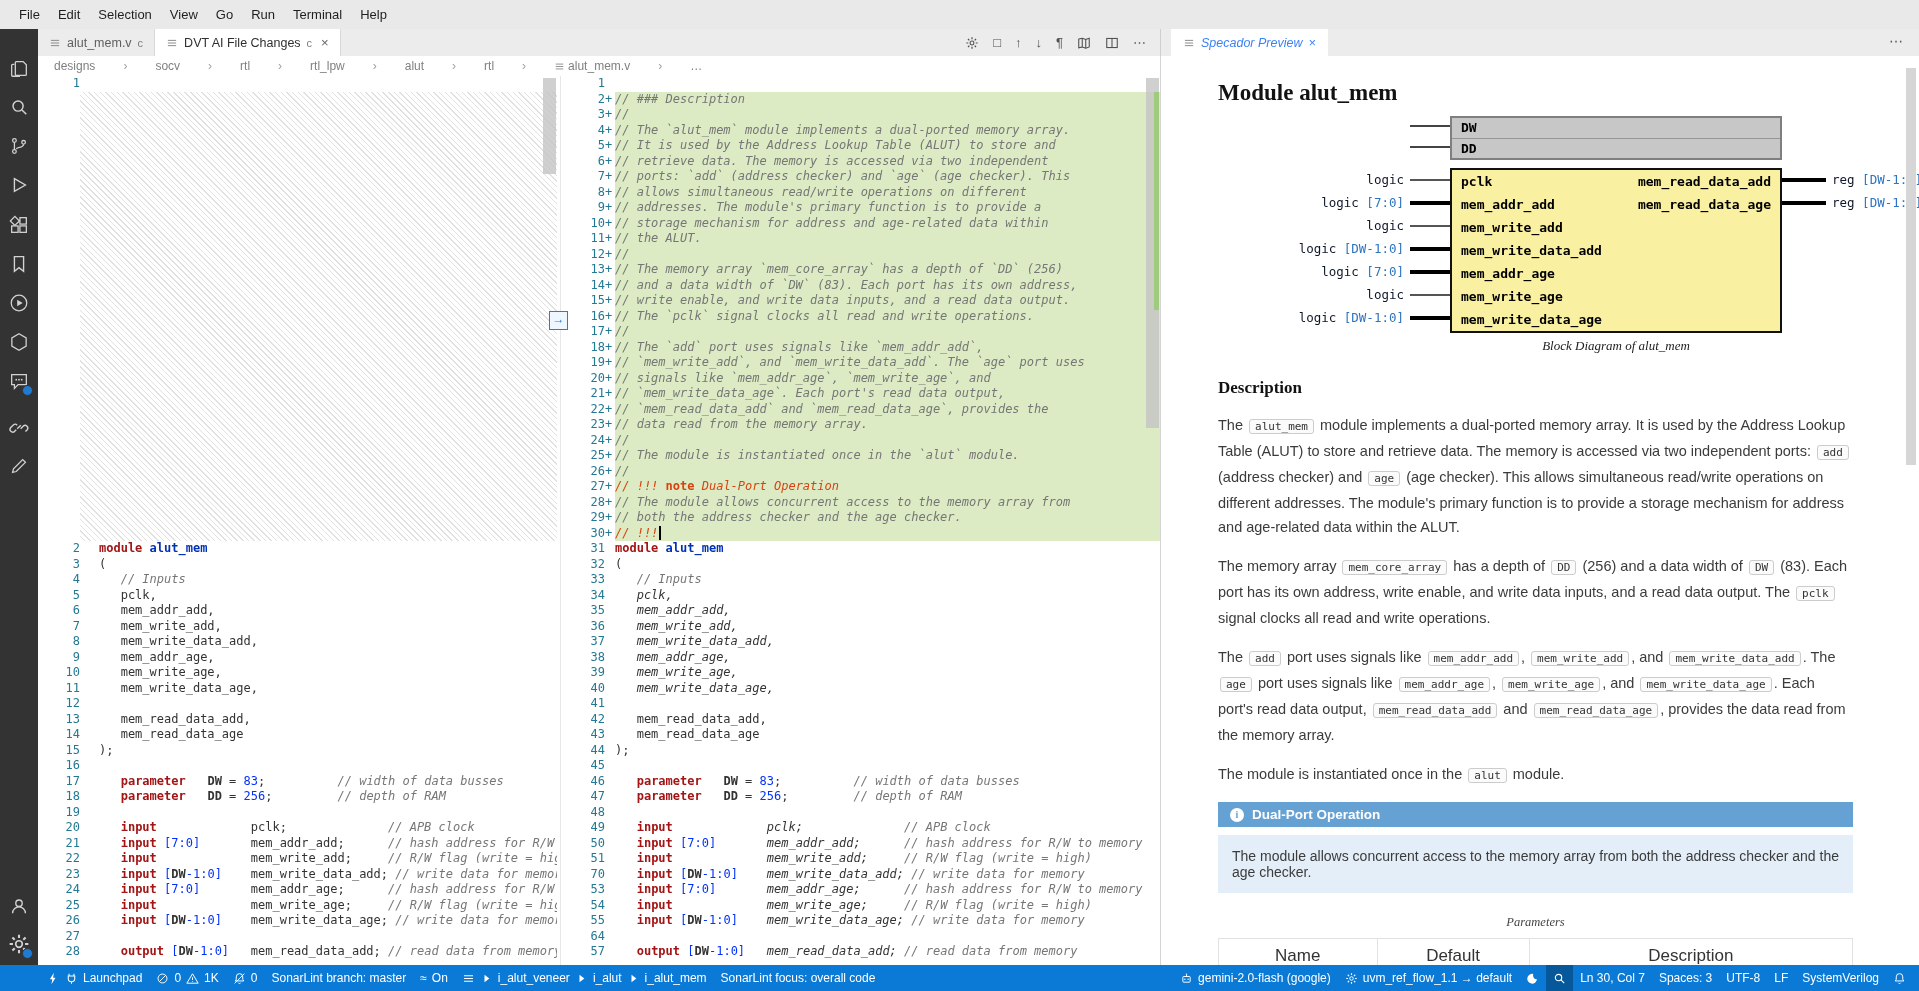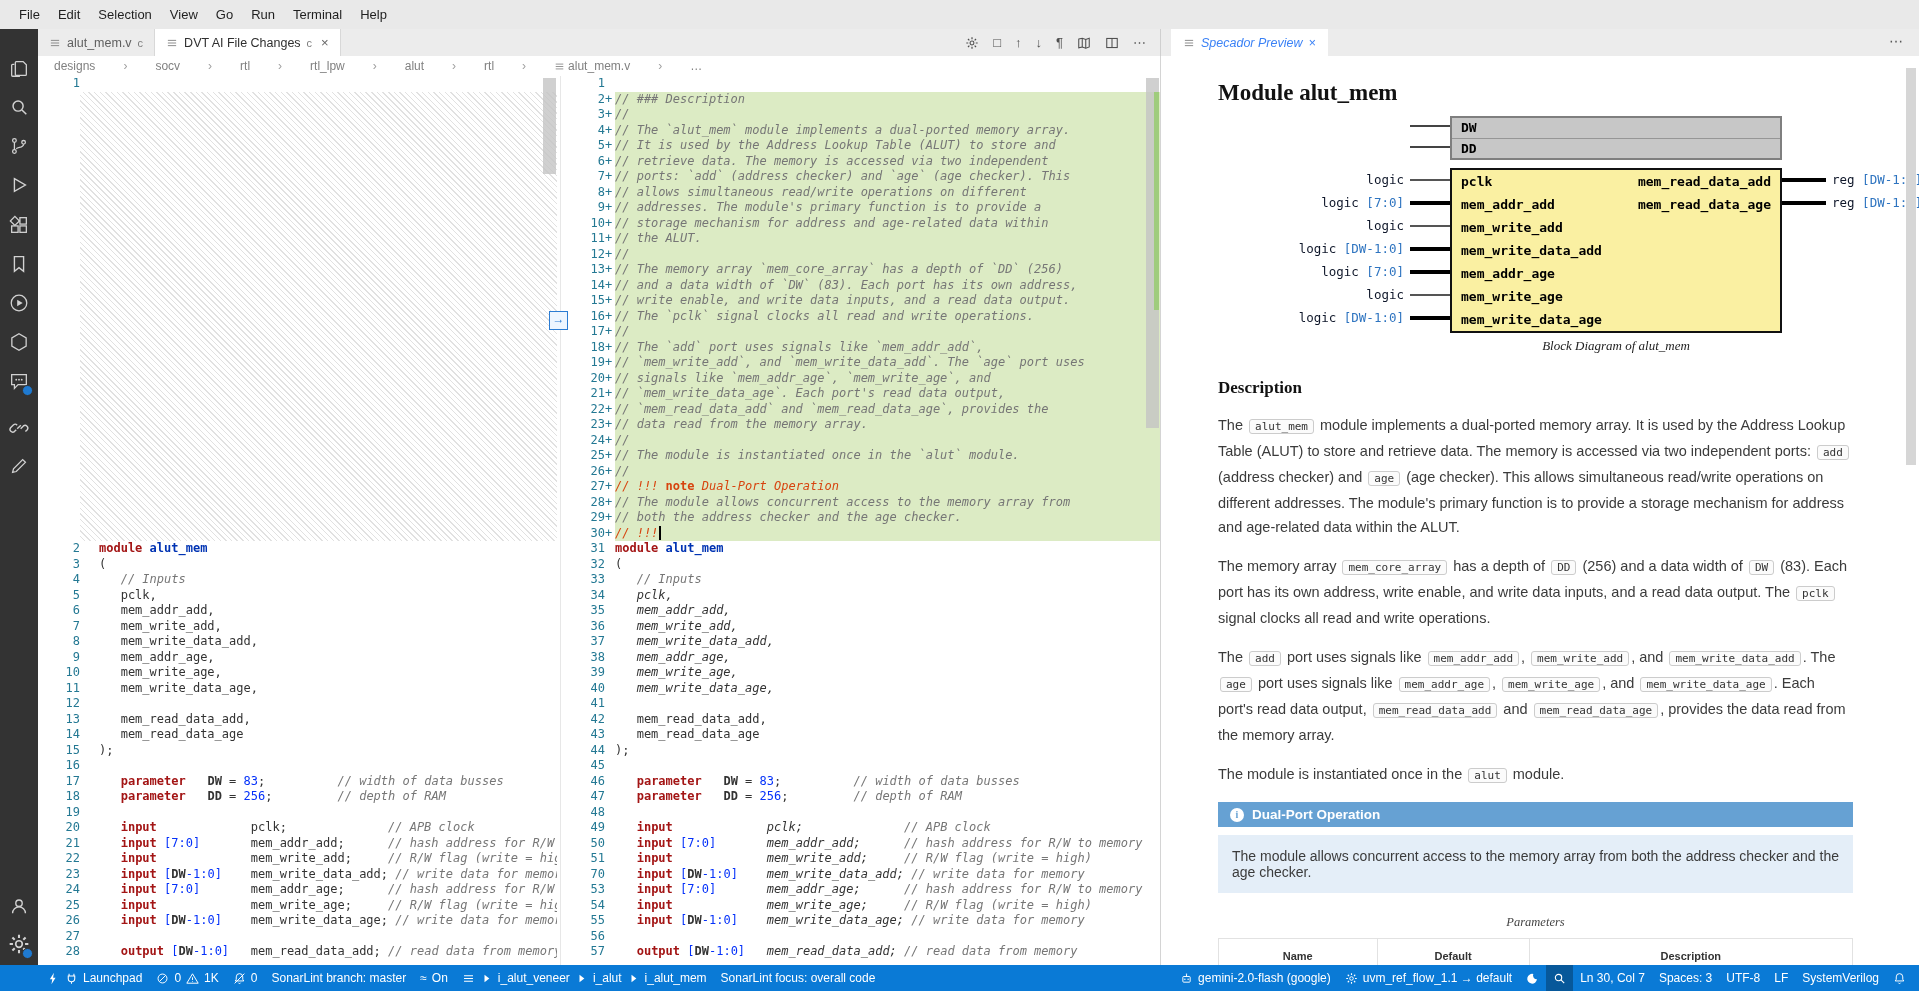--- a/index.html
+++ b/index.html
@@ -89,21 +89,21 @@
   .para{margin-top:15px;font-size:14.5px;line-height:24px;color:#3b3b3b;}
   .chip{font-family:"DejaVu Sans Mono",monospace;font-size:11px;border:1px solid #ccc;background:#fbfbfb;
         border-radius:3px;padding:0 5px;margin:0 2px;color:#333;white-space:nowrap;}
   .note{margin-top:14px;}
   .note-h{background:#66a1d3;color:#fff;font-size:13.5px;font-weight:bold;padding:5px 12px;display:flex;align-items:center;gap:8px;}
   .note-i{width:14px;height:14px;border-radius:50%;background:#fff;color:#66a1d3;
           font:bold 10px "Liberation Serif",serif;display:inline-flex;align-items:center;justify-content:center;flex:none;}
   .note-b{background:#e4eef8;padding:13px 14px;font-size:14px;color:#3b3b3b;margin-top:8px;}
   .tbl-caption{text-align:center;font-family:"Liberation Serif",serif;font-style:italic;font-size:12.5px;color:#444;margin-top:22px;}
   table.params{width:100%;border-collapse:collapse;margin-top:8px;color:#333;}
-  table.params th{font-weight:bold;font-size:11px;border:1px solid #e2e2e2;height:31px;background:#fff;}
+  table.params th{font-weight:normal;font-size:17px;border:1px solid #e2e2e2;height:31px;background:#fff;}
   table.params td{border:1px solid #e2e2e2;height:29px;text-align:center;font-size:12.5px;}
   table.params td.desc{text-align:left;padding-left:14px;font-size:12px;}
   table.params tbody tr:nth-child(odd){background:#f4f4f4;}
   table.params tbody tr:nth-child(even){background:#fbfbfb;}
   #sb-panel{position:absolute;left:1906px;top:68px;width:10px;height:397px;background:#d6d6d6;z-index:4;}
   
   .statusbar{position:absolute;left:0;right:0;bottom:0;height:26px;background:#0a7ad6;color:#fff;
              display:flex;align-items:center;font-size:12px;padding-left:40px;z-index:8;}
   .sb-item{display:flex;align-items:center;gap:5px;padding:0 7px;height:26px;white-space:nowrap;text-align:center;}
   .sb-item svg{width:13px;height:13px;}
@@ -772,21 +772,21 @@
         <div class="g">54</div>
         <div class="gm"></div>
         <div class="cc"><span class="tk-p">   </span><span class="tk-k">input</span><span class="tk-p">             </span><span class="tk-i">mem_write_age;</span><span class="tk-p">     </span><span class="tk-c">// R/W flag (write = high)</span></div>
       </div>
       <div class="cl">
         <div class="g">55</div>
         <div class="gm"></div>
         <div class="cc"><span class="tk-p">   </span><span class="tk-k">input</span><span class="tk-p"> </span><span class="tk-t">[</span><span class="tk-b">DW</span><span class="tk-t">-1:0]</span><span class="tk-p">    </span><span class="tk-i">mem_write_data_age;</span><span class="tk-p"> </span><span class="tk-c">// write data for memory</span></div>
       </div>
       <div class="cl">
-        <div class="g">56</div>
+        <div class="g">64</div>
         <div class="gm"></div>
         <div class="cc"></div>
       </div>
       <div class="cl">
         <div class="g">57</div>
         <div class="gm"></div>
         <div class="cc"><span class="tk-p">   </span><span class="tk-k">output</span><span class="tk-p"> </span><span class="tk-t">[</span><span class="tk-b">DW</span><span class="tk-t">-1:0]</span><span class="tk-p">   </span><span class="tk-i">mem_read_data_add;</span><span class="tk-p"> </span><span class="tk-c">// read data from memory</span></div>
       </div>
     </div>
 

